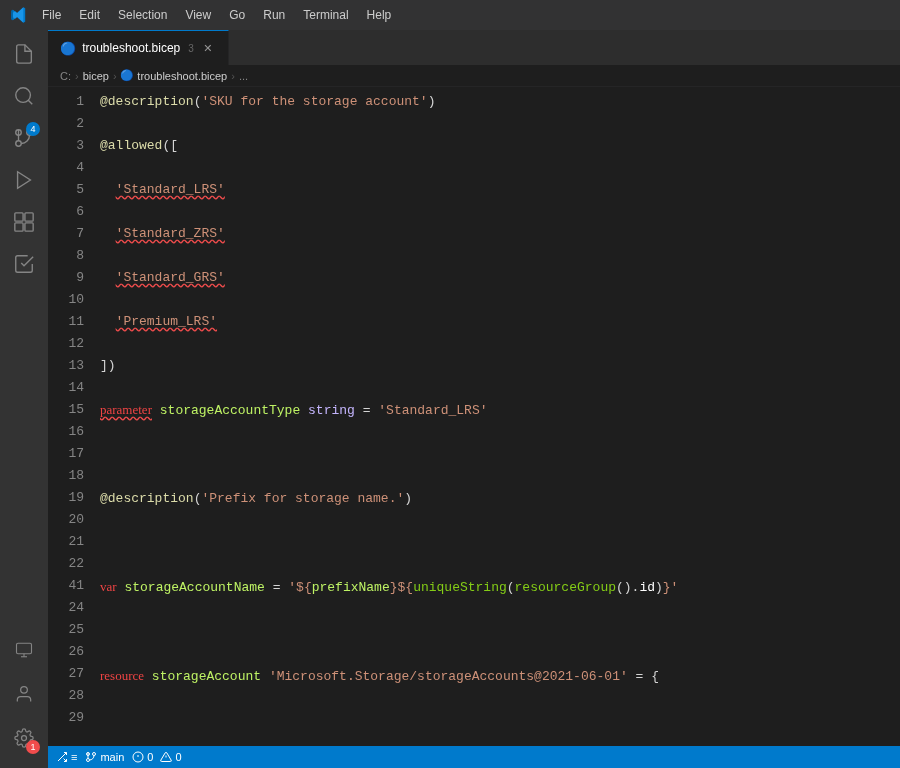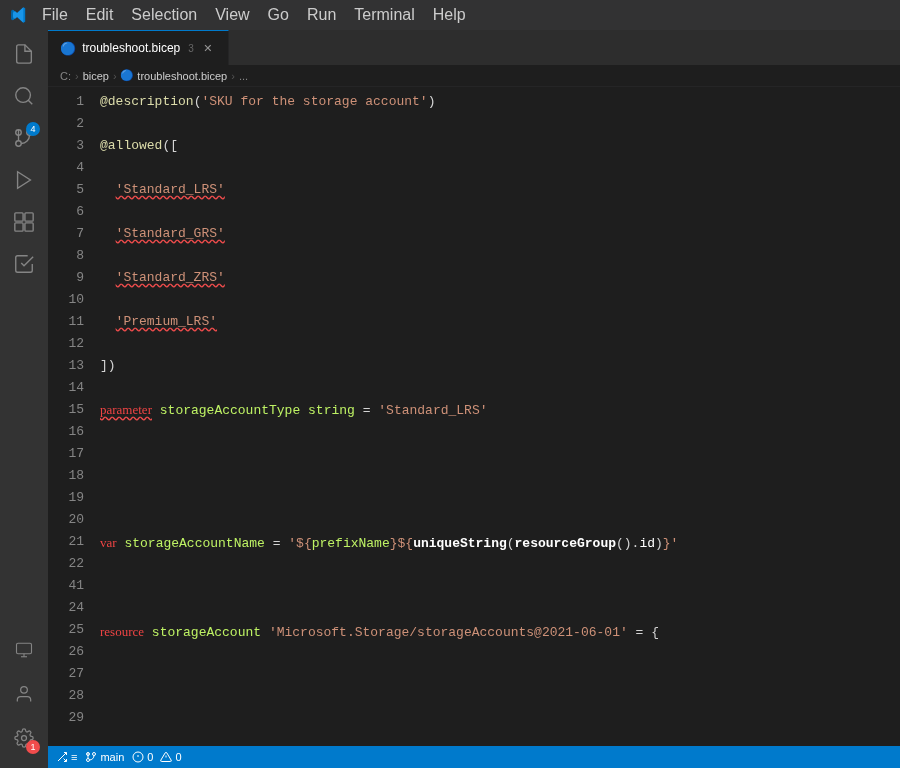--- a/index.html
+++ b/index.html
@@ -28,21 +28,21 @@
       margin-right: 6px;
       flex-shrink: 0;
     }
     #titlebar-menu {
       display: flex;
       gap: 2px;
       flex: 1;
     }
     .menu-item {
       color: #cccccc;
-      font-size: 16px;
+      font-size: 12px;
       padding: 2px 8px;
       cursor: pointer;
       border-radius: 3px;
     }
     #titlebar-title {
       color: #cccccc;
       font-size: 12px;
       position: absolute;
       left: 50%;
       transform: translateX(-50%);
@@ -211,25 +211,25 @@
       font-size: 13px;
       line-height: 22px;
       color: #d4d4d4;
       white-space: pre;
     }
 
     
     .kw-blue { color: #ef4444; font-family: Liberation Serif, serif; } 
     .kw-string { color: #ce9178; }    
     .kw-decorator { color: #dcdcaa; } 
-    .kw-type { color: #bef264; }
+    .kw-type { color: #c4b5fd; }
     .kw-punct { color: #d4d4d4; }
     .kw-param-name { color: #bef264; }
     .kw-property { color: #ffffff; }
-    .kw-func { color: #ffffff; font-weight: bold; }
+    .kw-func { color: #84cc16; }
 
     
     .squiggly {
       text-decoration: underline wavy #f14c4c;
       text-underline-offset: 2px;
     }
 
     .code-line {
       display: block;
       min-height: 22px;
@@ -399,26 +399,27 @@
           <div>24</div>
           <div>25</div>
         <div>26</div>
           <div>27</div>
           <div>28</div>
           <div>29</div>
       </div>
       <div id="code-content"><span class="code-line"><span class="kw-decorator">@description</span><span class="kw-punct">(</span><span class="kw-string">'SKU for the storage account'</span><span class="kw-punct">)</span></span>
 <span class="code-line"><span class="kw-decorator">@allowed</span><span class="kw-punct">([</span></span>
 <span class="code-line">  <span class="kw-string squiggly">'Standard_LRS'</span></span>
+<span class="code-line">  <span class="kw-string squiggly">'Standard_ZRS'</span></span>
 <span class="code-line">  <span class="kw-string squiggly">'Standard_GRS'</span></span>
-<span class="code-line">  <span class="kw-string squiggly">'Standard_ZRS'</span></span>
 <span class="code-line">  <span class="kw-string squiggly">'Premium_LRS'</span></span>
 <span class="code-line"><span class="kw-punct">])</span></span>
 <span class="code-line"><span class="kw-blue squiggly">parameter</span> <span class="kw-param-name">storageAccountType</span> <span class="kw-type">string</span> <span class="kw-punct">=</span> <span class="kw-string">'Standard_LRS'</span></span>
 <span class="code-line"> </span>
+<span class="code-line"><span class="kw-decorator">@description</span><span class="kw-punct">(</span><span class="kw-string">'Prefix for storage name.'</span><span class="kw-punct">)</span></span>
 <span class="code-line"> </span>
 <span class="code-line"><span class="kw-blue">var</span> <span class="kw-param-name">storageAccountName</span> <span class="kw-punct">=</span> <span class="kw-string">'${</span><span class="kw-param-name">prefixName</span><span class="kw-string">}${</span><span class="kw-func">uniqueString</span><span class="kw-punct">(</span><span class="kw-func">resourceGroup</span><span class="kw-punct">().</span><span class="kw-property">id</span><span class="kw-punct">)</span><span class="kw-string">}'</span></span>
 <span class="code-line"> </span>
 <span class="code-line"><span class="kw-blue">resource</span> <span class="kw-param-name">storageAccount</span> <span class="kw-string">'Microsoft.Storage/storageAccounts@2021-06-01'</span> <span class="kw-punct">= {</span></span>
 
 
 
 
 
 

